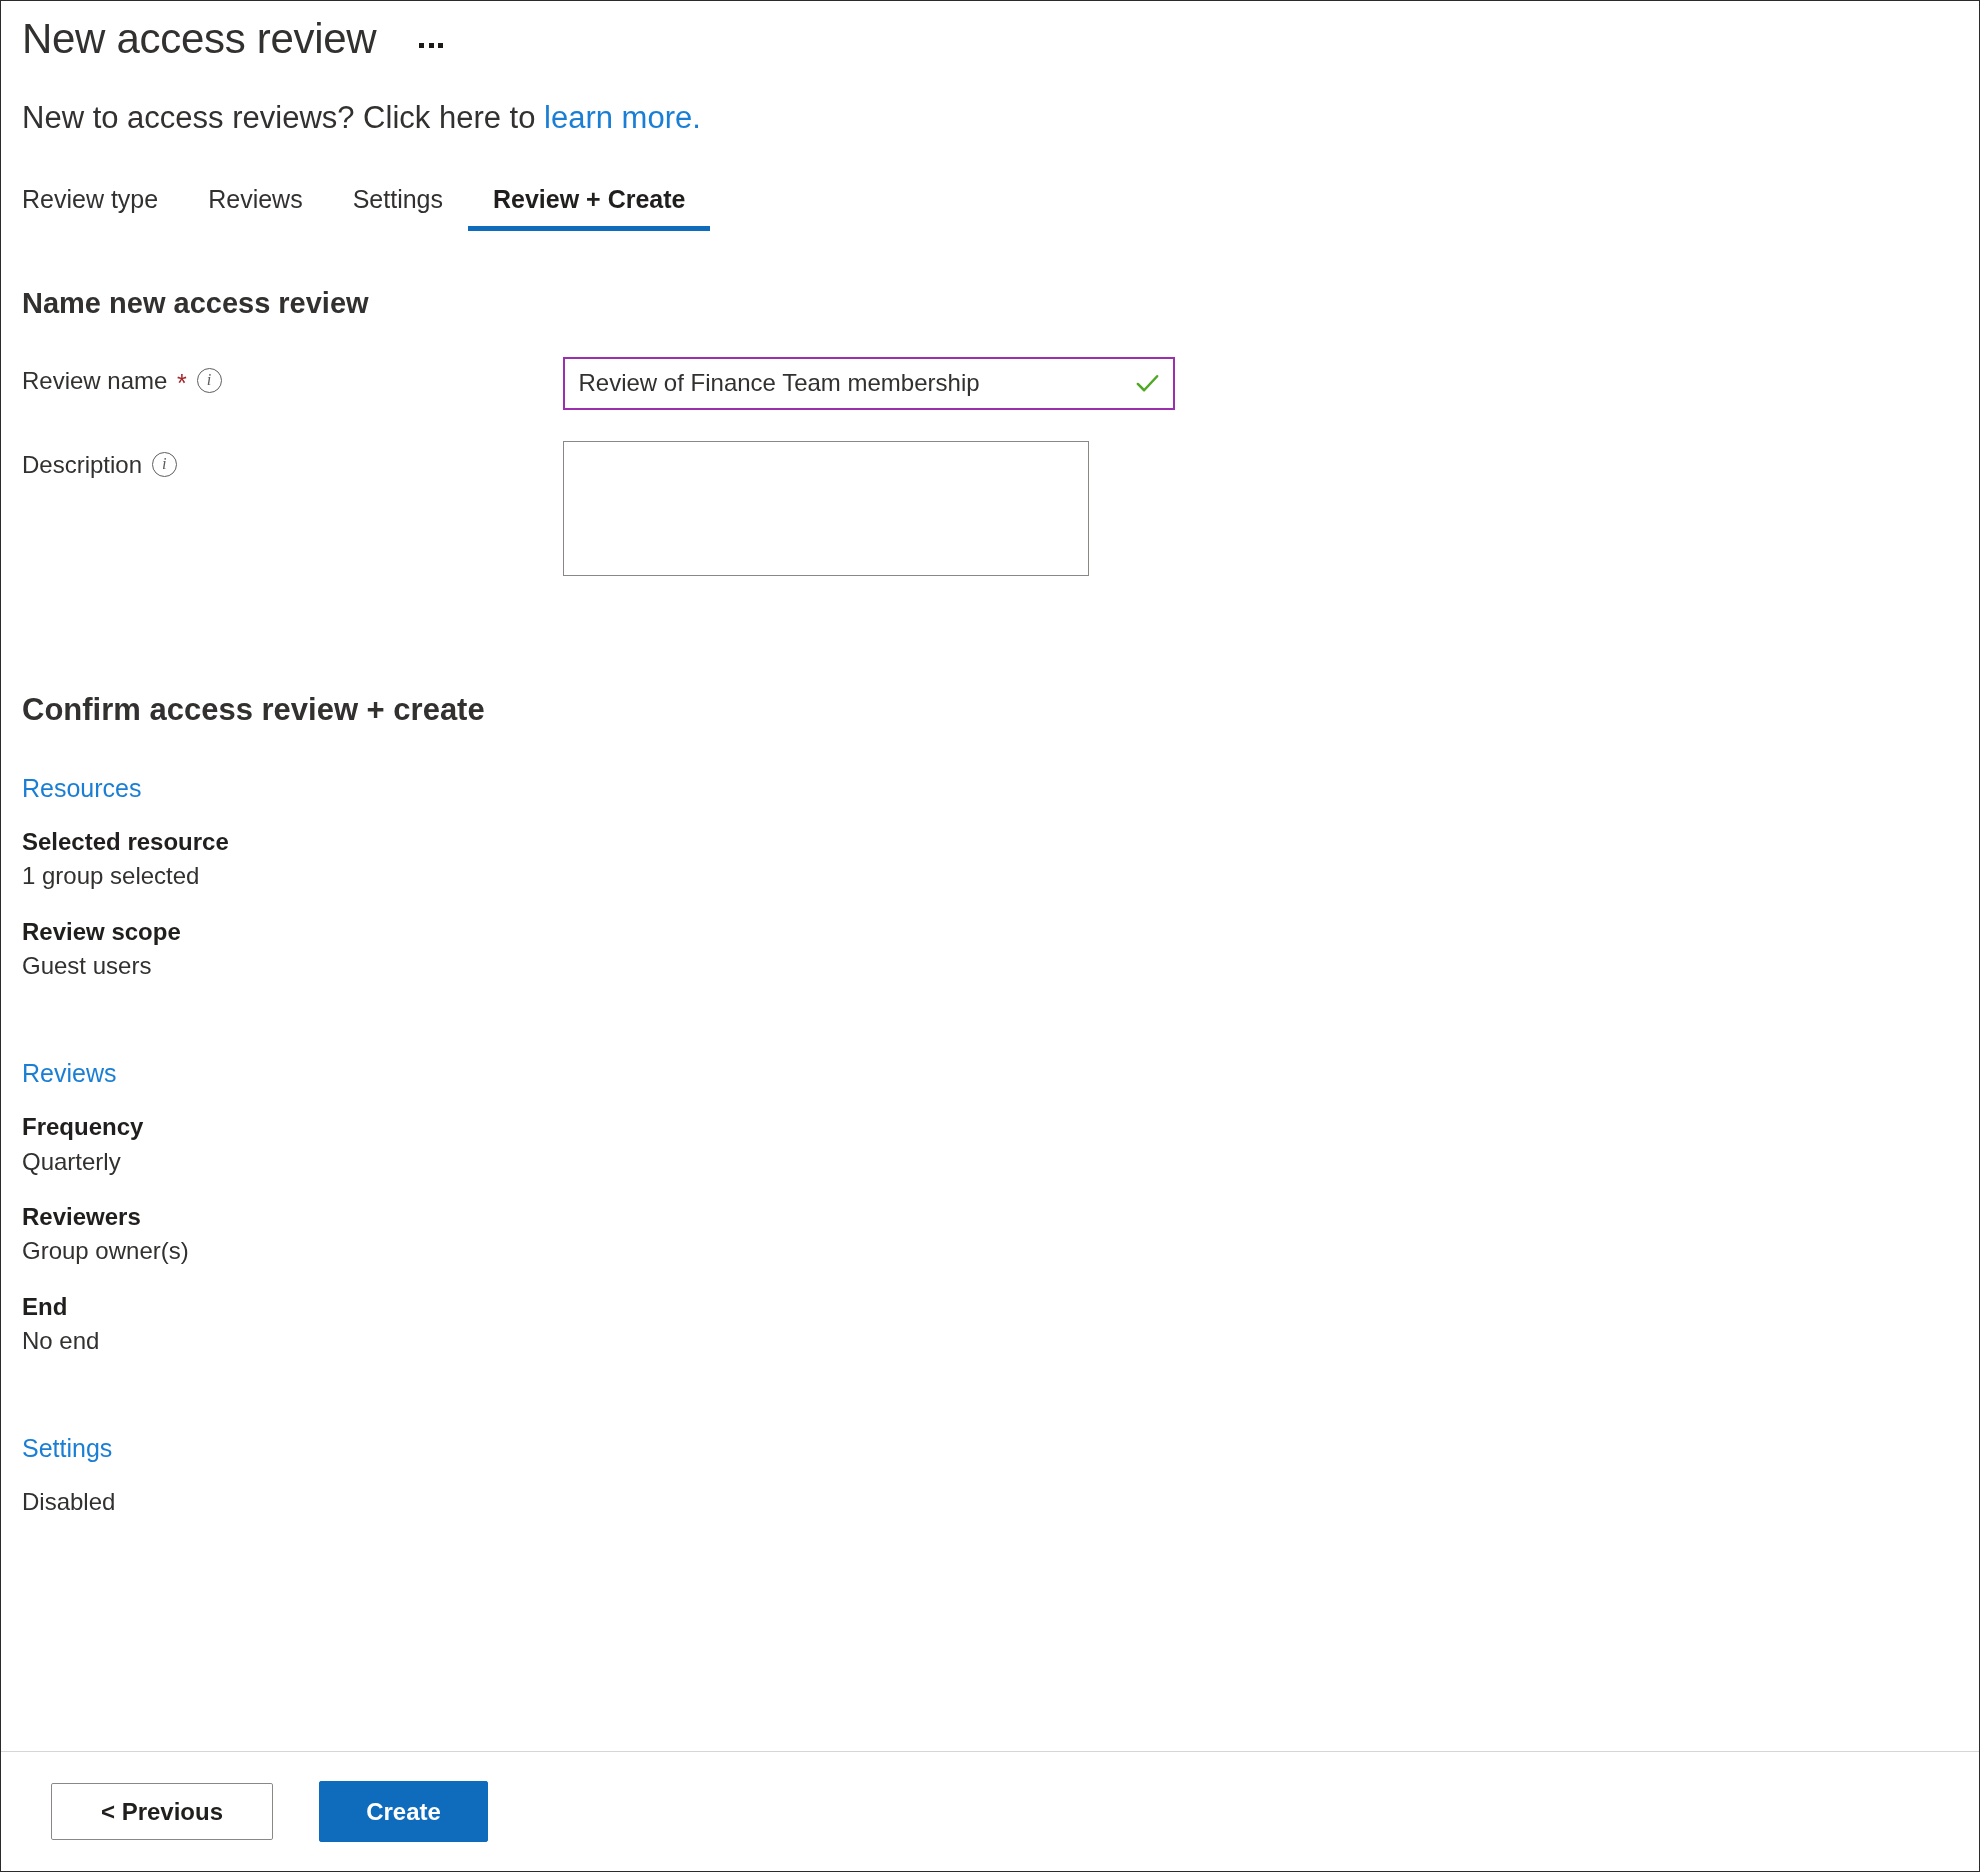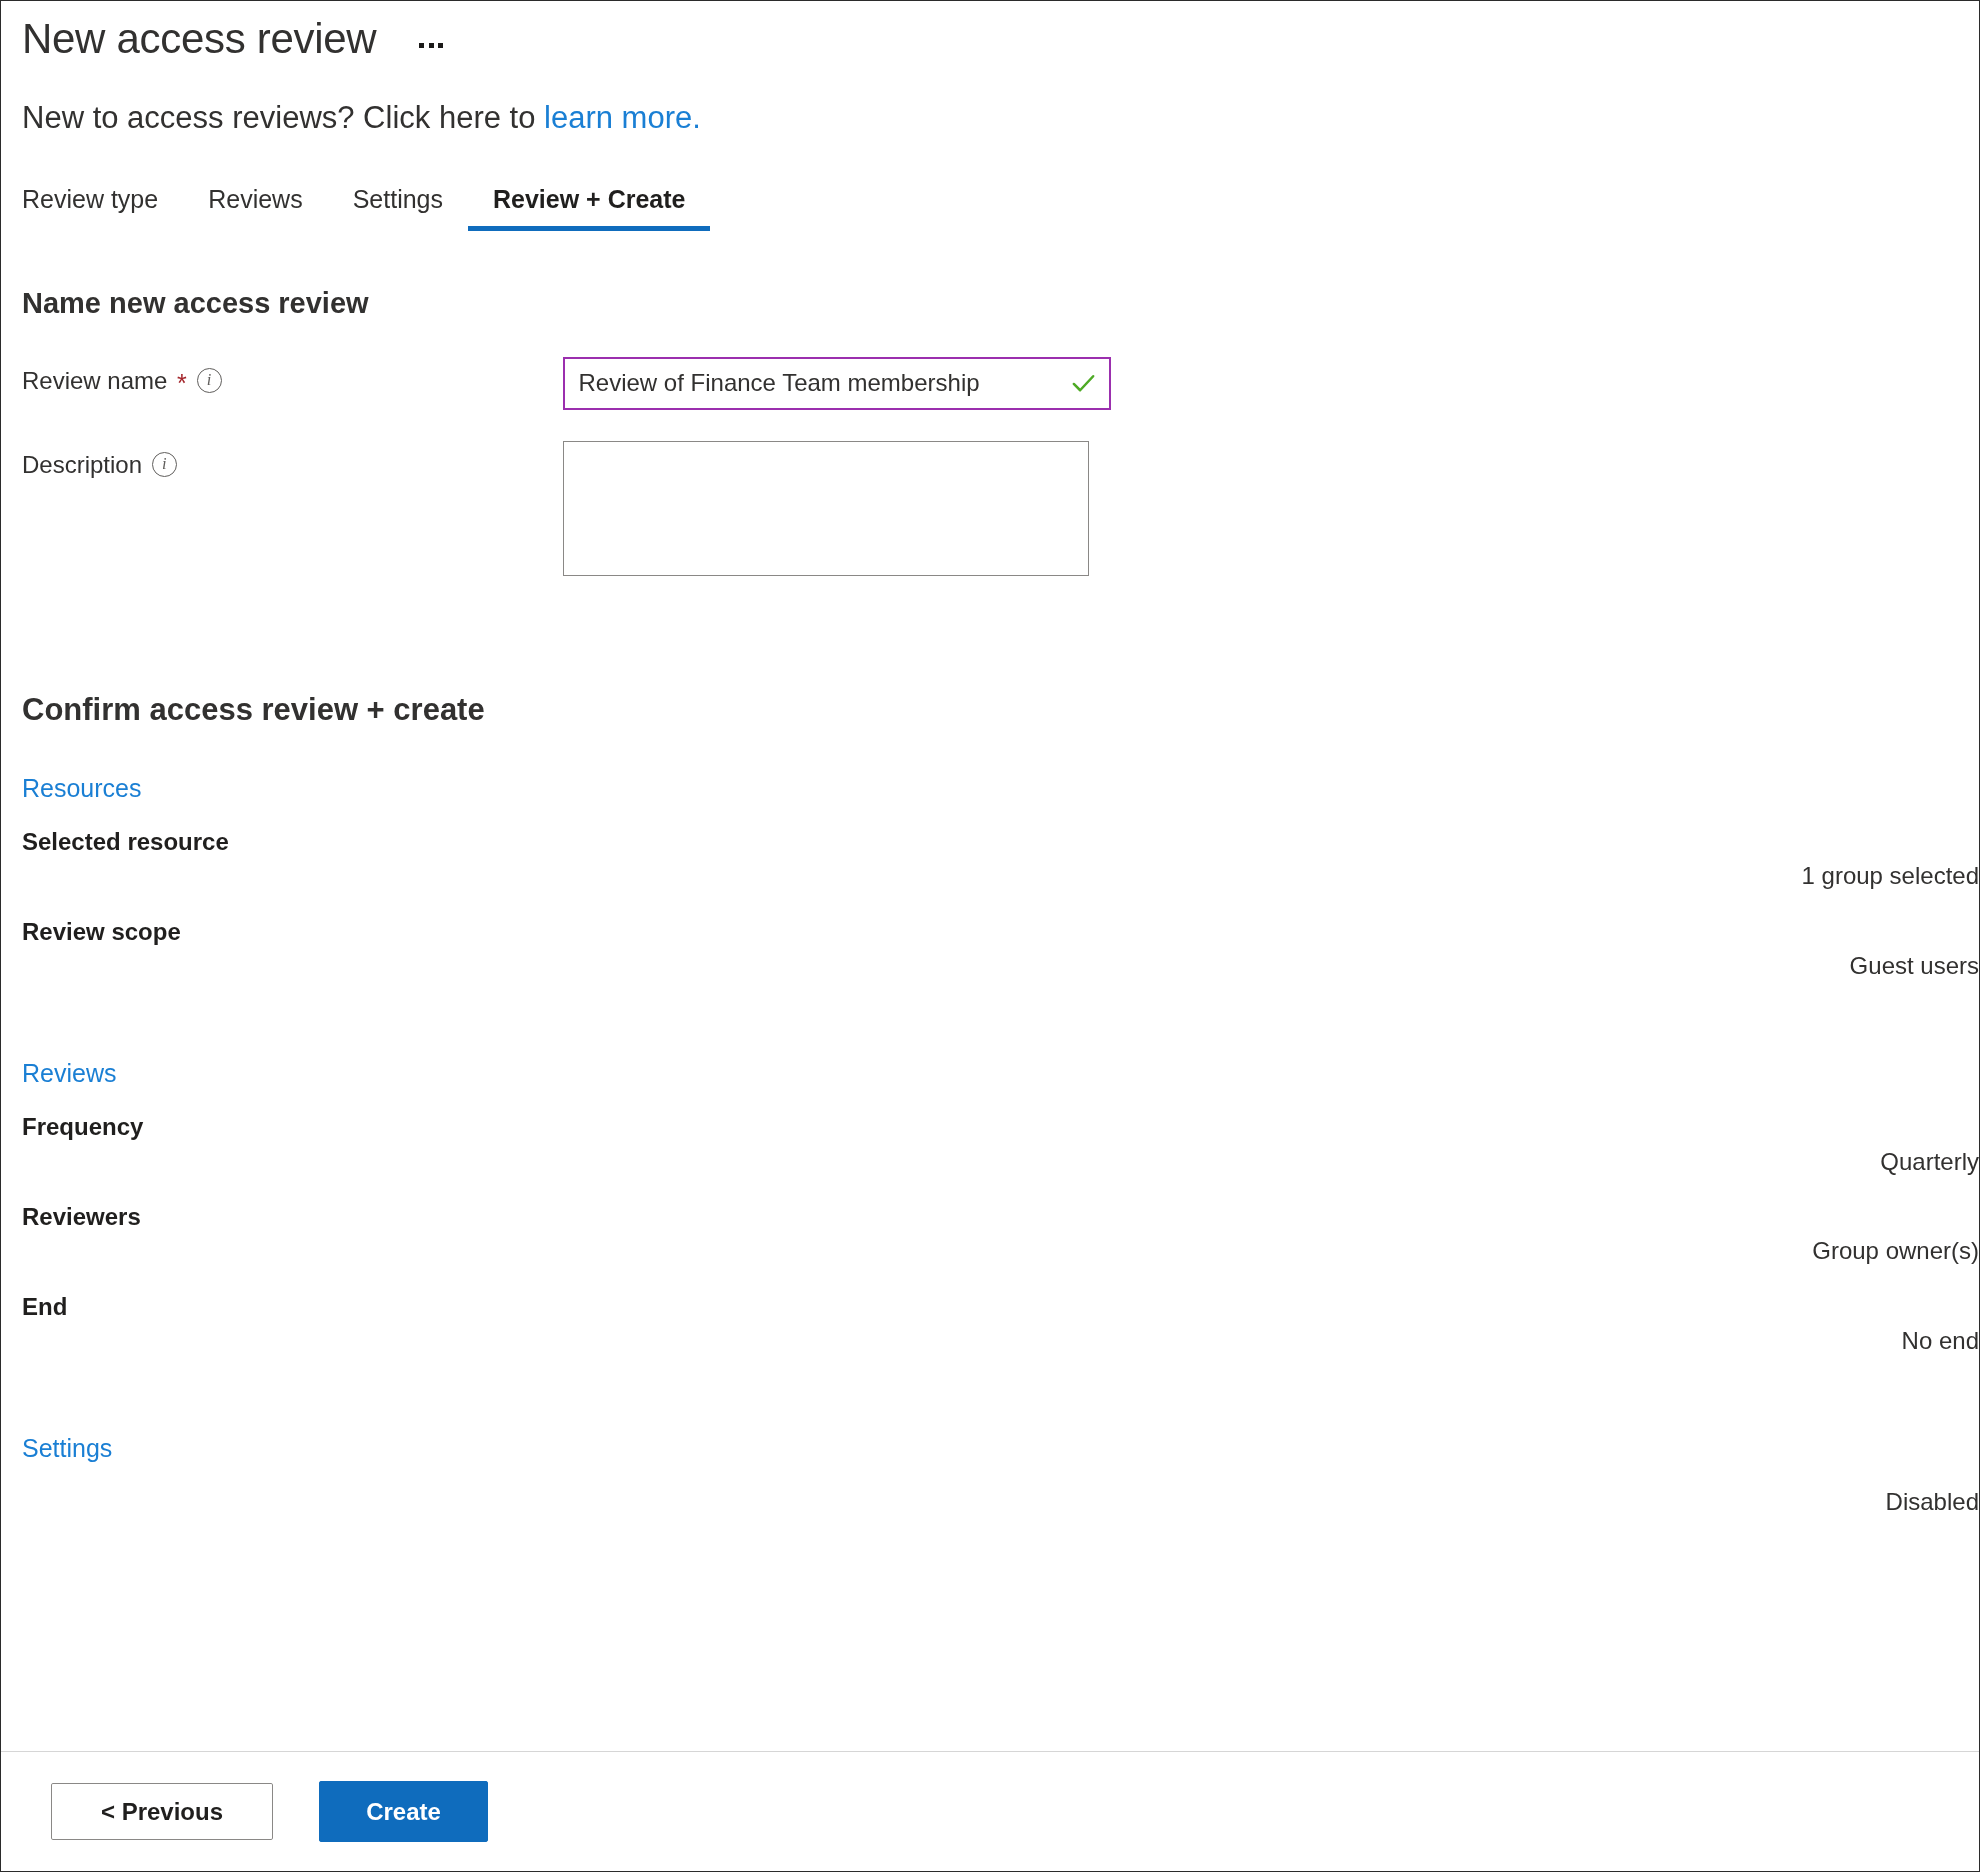--- a/index.html
+++ b/index.html
@@ -159,21 +159,21 @@
     font-family: "Liberation Serif", serif;
     font-style: italic;
     line-height: 1;
     cursor: pointer;
     flex: 0 0 auto;
   }
 
   .field-wrap { position: relative; }
 
   .text-input {
-    width: 548px;
+    width: 612px;
     height: 53px;
     border: 2.4px solid #9b2fae;
     background: #ffffff;
     font-family: inherit;
     font-size: 24px;
     color: #323130;
     padding: 0 52px 0 13.5px;
     outline: none;
     border-radius: 0;
   }
@@ -226,21 +226,20 @@
     font-weight: 700;
     color: #201f1e;
     line-height: 1.35;
   }
   .summary-item-value {
     font-size: 24px;
     font-weight: 400;
     color: #323130;
     line-height: 1.35;
     margin-top: 1.9px;
-    text-align: right;
   }
 
   
   .footer {
     flex: 0 0 auto;
     border-top: 1.9px solid #d6d6d6;
     padding: 29px 0 29px 50px;
     display: flex;
     align-items: center;
     gap: 46px;

